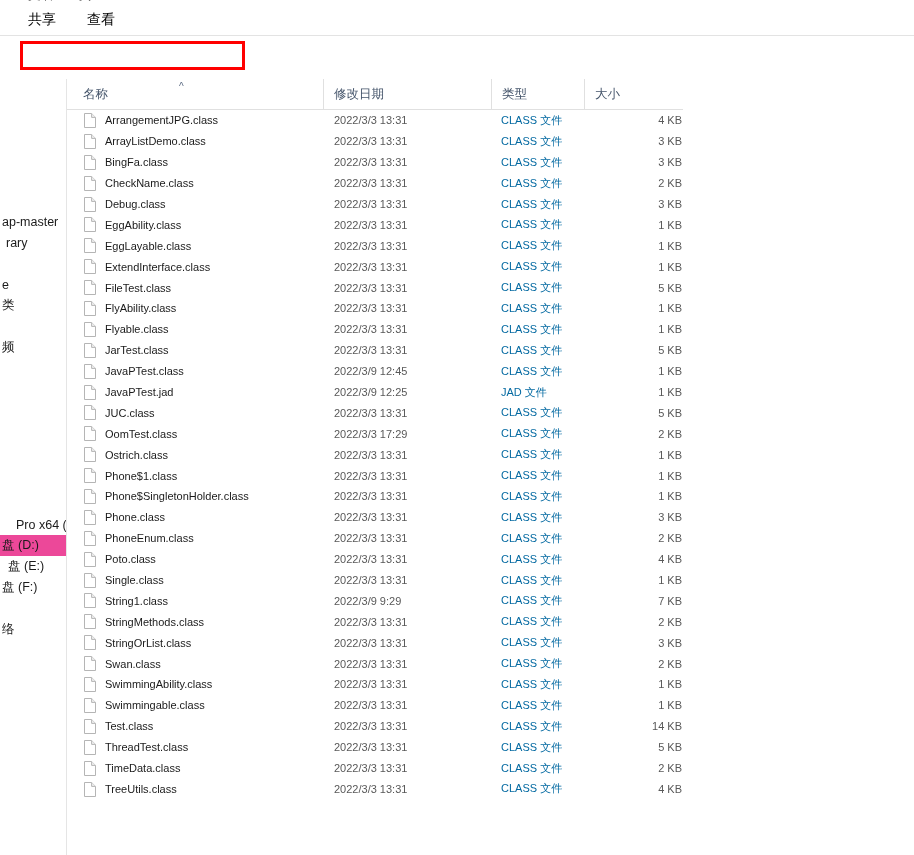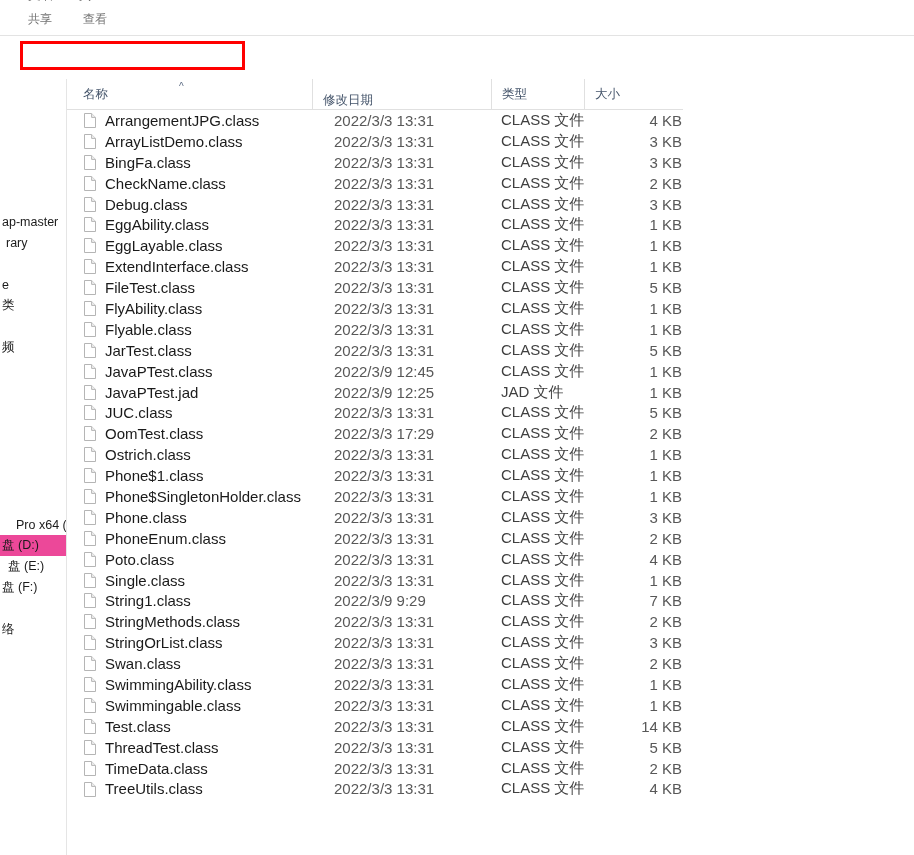--- a/index.html
+++ b/index.html
@@ -15,21 +15,21 @@
   .ribbon {
     position: absolute; left: 0; top: 0; width: 914px; height: 36px;
     background: #ffffff;
   }
   .ribbon-clip {
     position: absolute; left: 28px; top: -14px;
     font-size: 13px; color: #4a4a4a; letter-spacing: 2px;
   }
   .ribbon-tabs { position: absolute; left: 26px; top: 11px; display: flex; gap: 27px; }
   .ribbon-tab {
-    font-size: 12px; color: #737373; cursor: default;
+    font-size: 14px; color: #000000; cursor: default;
     padding: 0 2px;
   }
   .ribbon-sep {
     position: absolute; left: 0; top: 35px; width: 914px;
     height: 1px; background: #e3e3e3;
   }
 
   
   .addrbar-row {
     position: absolute; left: 0; top: 41px; width: 914px; height: 30px;
@@ -137,35 +137,35 @@
   }
   .hdr-underline {
     position: absolute; left: 0; top: 30px; width: 616px; height: 1px;
     background: #e0e0e0;
   }
 
   .rows { position: absolute; left: 0; top: 31px; width: 847px; }
   .row {
     position: relative; height: 20.9px; width: 847px;
     display: flex; align-items: center;
-    font-size: 15px; color: #1b1b1b;
+    font-size: 11px; color: #1b1b1b;
   }
   .cell-name {
     position: absolute; left: 38px; white-space: nowrap;
     color: #1a1a1a;
   }
   .doc-icon {
     position: absolute; left: 17px; top: 3px;
     width: 12px; height: 15px;
   }
   .cell-date {
     position: absolute; left: 267px; white-space: nowrap; color: #585858;
   }
   .cell-type {
-    position: absolute; left: 434px; white-space: nowrap; color: #404040;
+    position: absolute; left: 434px; white-space: nowrap; color: #0369a1;
   }
   .cell-size {
     position: absolute; left: 527px; width: 88px; text-align: right;
     white-space: nowrap; color: #585858;
   }
 </style>
 </head>
 <body>
 
 <div id="root">
@@ -241,21 +241,21 @@
       </div>
     </div>
   <div class="sb-divider"></div>
 
   <div class="filelist">
     <div class="col-headers">
       <div class="sort-caret">^</div>
     <div class="col-h first" style="left: 0px; width: 230px;">
           <span>名称</span>
         </div>
-        <div class="col-h" style="left: 245px; width: 112px; align-items: flex-end;">
+        <div class="col-h" style="left: 256px; width: 112px;">
           <span>修改日期</span>
         </div>
         <div class="col-h" style="left: 424px; width: 92px;">
           <span>类型</span>
         </div>
         <div class="col-h" style="left: 517px; width: 99px;">
           <span>大小</span>
         </div>
       </div>
     <div class="hdr-underline"></div>

